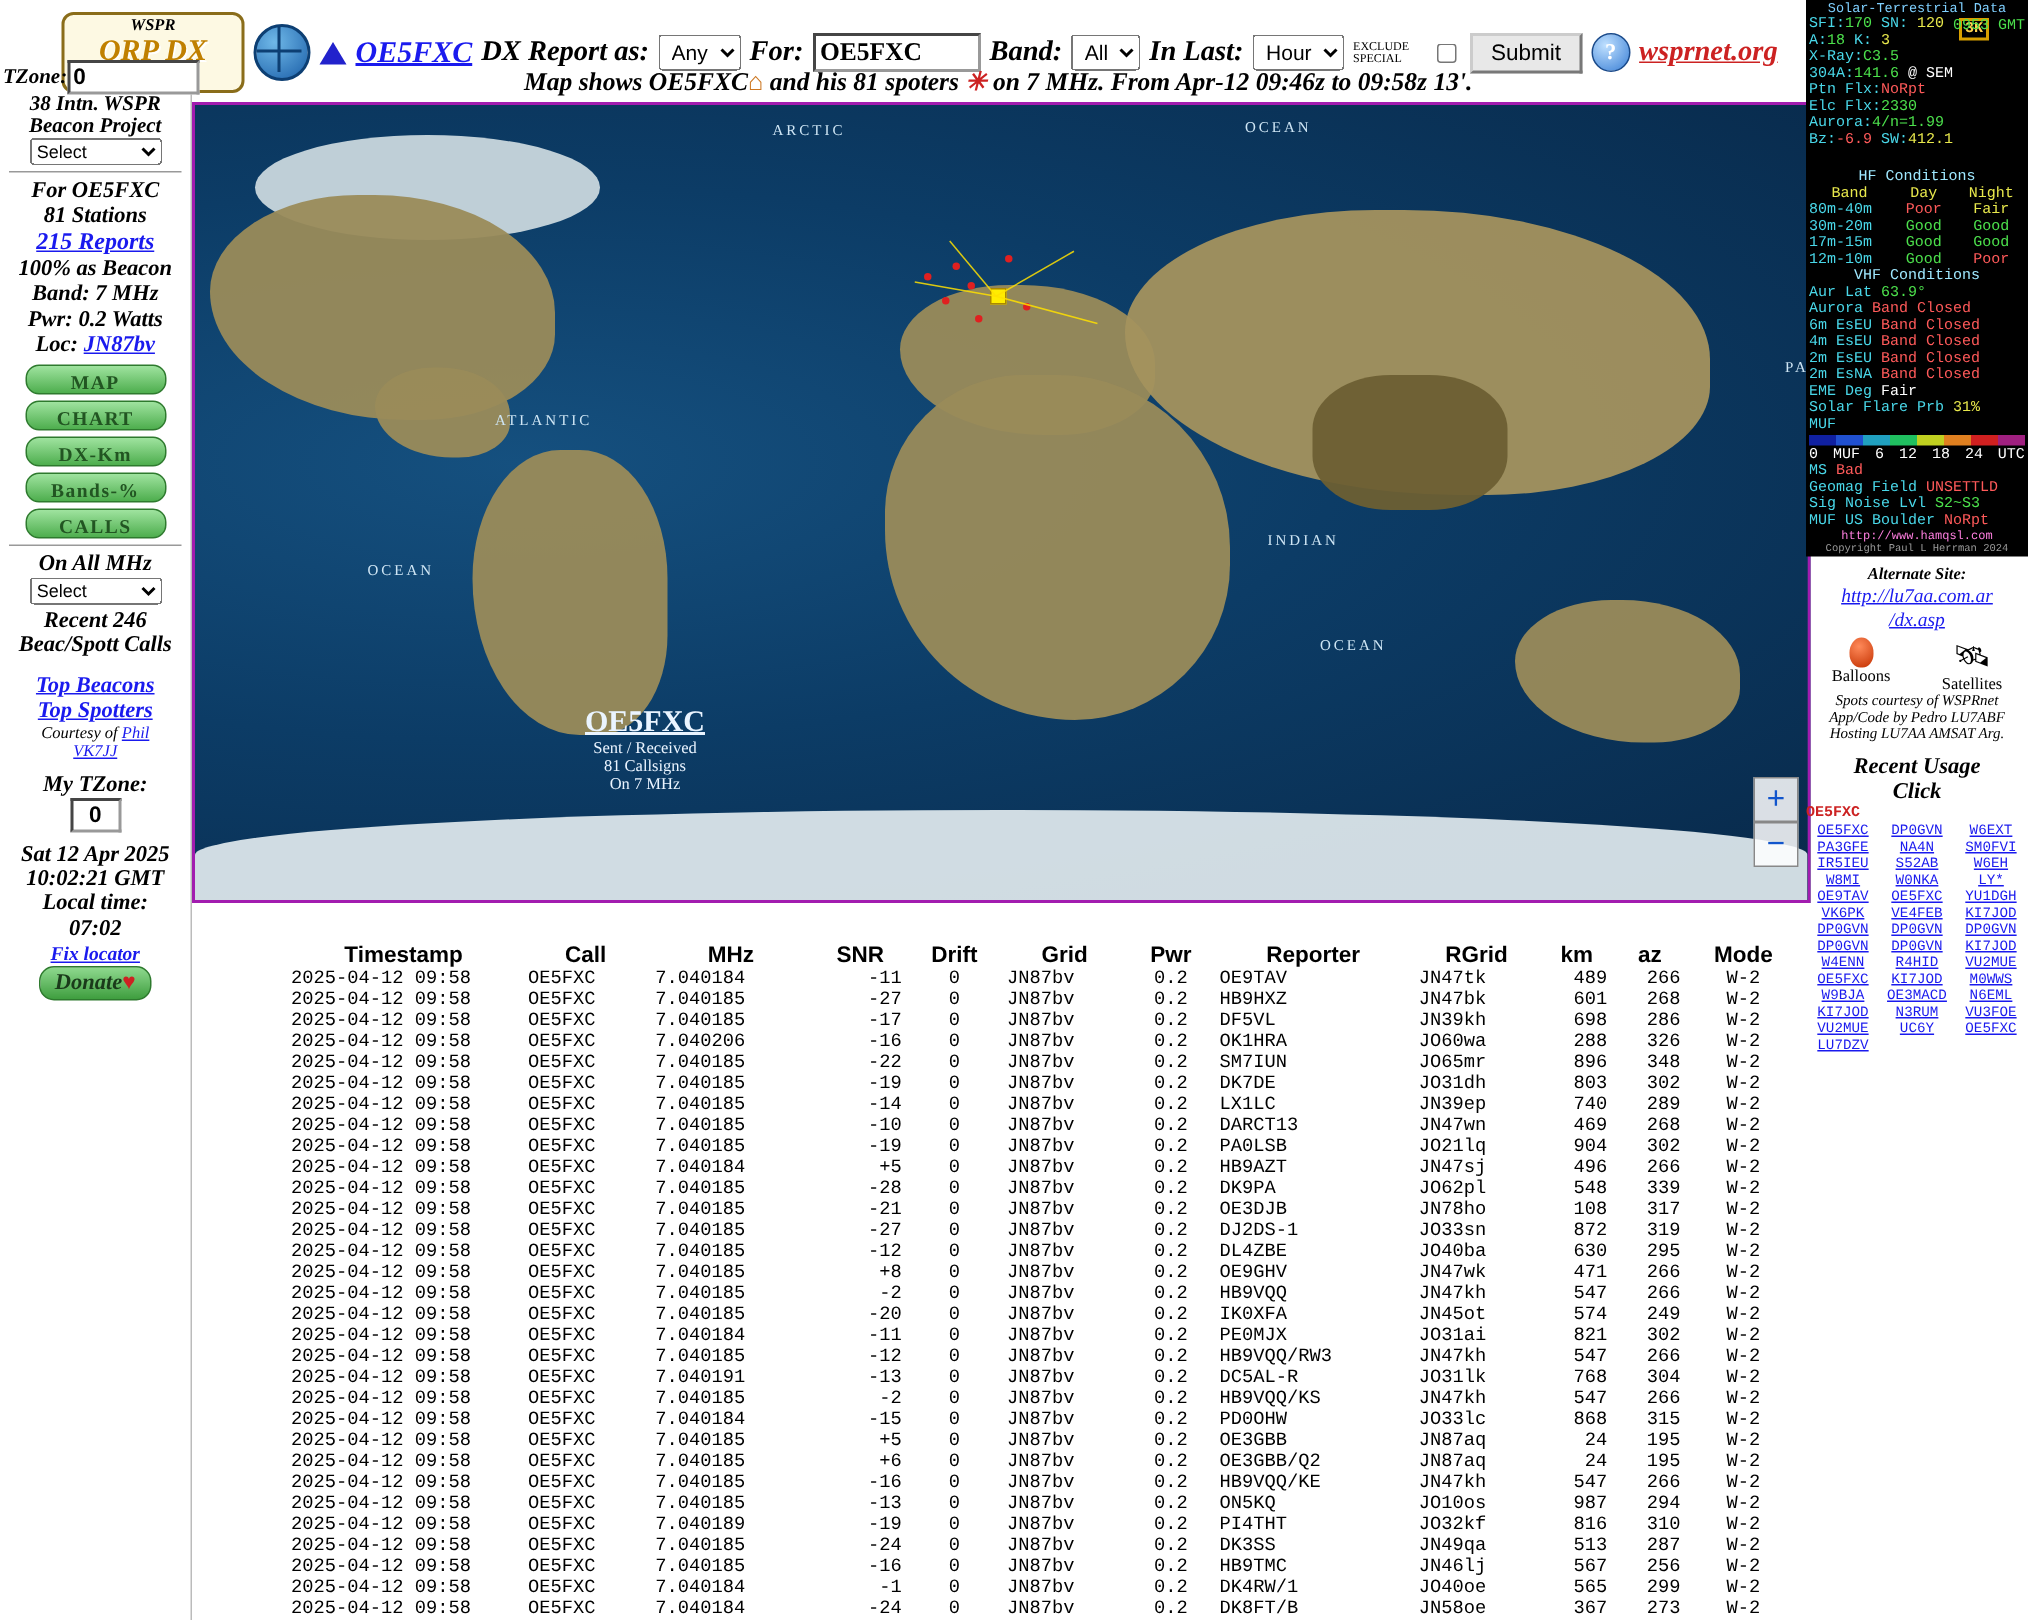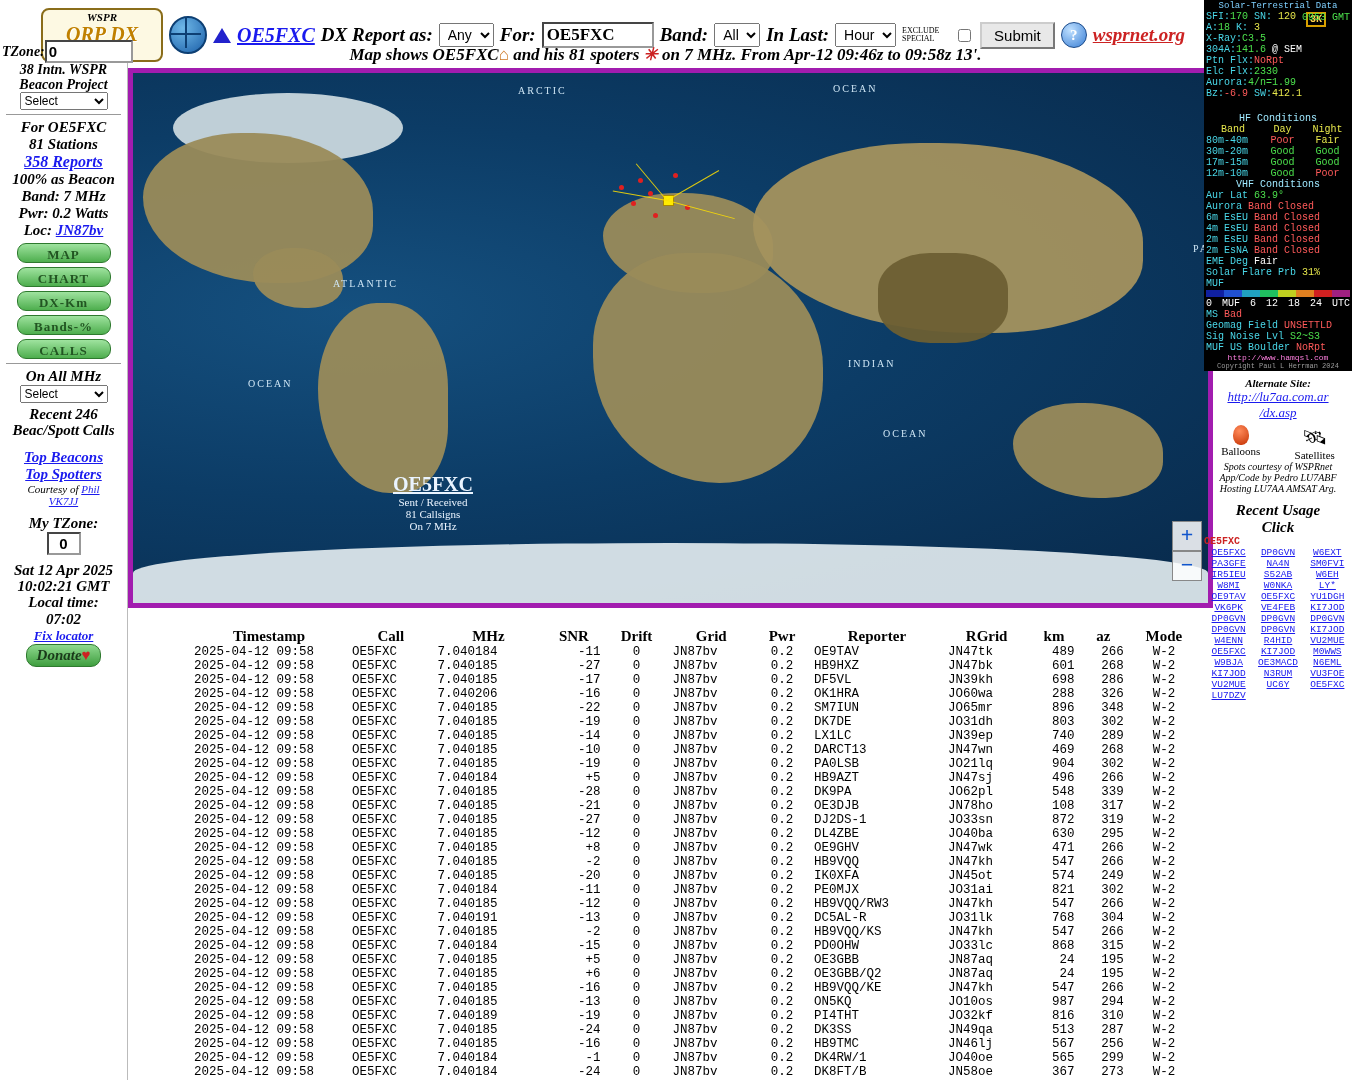--- a/index.html
+++ b/index.html
@@ -38,21 +38,21 @@
   .big{font-size:15px;}
   .reports{color:#1a1aee;text-decoration:underline;font-size:16px;}
   .loc{color:#1a1aee;text-decoration:underline;}
   .gbtn{display:block;margin:4px auto;width:94px;height:20px;line-height:19px;border-radius:9px;background:linear-gradient(#9fe39f,#4eae4e);border:1px solid #2e7a2e;color:#225522;font-weight:bold;font-size:13px;font-family:"Liberation Serif",serif;letter-spacing:1px;}
   .lnk{color:#1a1aee;text-decoration:underline;font-size:15px;display:block;}
   .small{font-size:11px;font-style:italic;font-weight:normal;}
   .mytz{width:26px;font-size:15px;font-weight:bold;text-align:center;border:2px inset #999;}
   .donate{display:inline-block;background:linear-gradient(#8fd98f,#3f9e3f);border:1px solid #2e7a2e;border-radius:10px;padding:2px 10px;color:#1a3a1a;font-weight:bold;font-size:15px;}
 
   
-  .map{position:absolute;left:128px;top:68px;width:1075px;height:530px;background:#0b3a63;border:5px solid #a21caf;overflow:hidden;}
+  .map{position:absolute;left:128px;top:68px;width:1075px;height:530px;background:#0b3a63;border:2px solid #a21caf;overflow:hidden;}
   .ocean{position:absolute;inset:0;background:
      radial-gradient(ellipse at 20% 45%, #15507f 0%, #0c3c66 45%, #08294a 100%),
      linear-gradient(#0d3f6b,#082a4c);}
   .land{position:absolute;background:#9a8b5a;border-radius:45% 55% 40% 60%;opacity:.95;}
   .ice{position:absolute;background:#e6eef2;opacity:.9;}
   .maplabel{position:absolute;color:#cfe6f5;font-size:10px;letter-spacing:2px;font-family:"Liberation Serif",serif;}
   .overlay-txt{position:absolute;left:230px;top:400px;color:#eaf4ff;text-align:center;width:140px;}
   .overlay-txt .ot1{font-size:20px;font-weight:bold;text-decoration:underline;}
   .overlay-txt .ot2{font-size:11px;}
   .zoomctl{position:absolute;right:8px;bottom:22px;width:28px;}
@@ -79,21 +79,21 @@
   .balloon{width:16px;height:20px;background:radial-gradient(circle at 40% 30%,#ff8a5a,#c33000);border-radius:50% 50% 45% 45%;margin:0 auto;}
   .sat{font-size:20px;}
   .usage{font-family:"Liberation Serif",serif;text-align:center;}
   .usage .h{font-size:15px;font-weight:bold;font-style:italic;}
   .callgrid{display:grid;grid-template-columns:repeat(3,1fr);font-family:"Liberation Mono",monospace;font-size:9.5px;}
   .callgrid a{color:#1a1aee;text-decoration:underline;}
 
   
   .tablewrap{position:absolute;left:190px;top:628px;width:1010px;}
   table.spots{border-collapse:collapse;font-family:"Liberation Mono",monospace;font-size:12.5px;width:1010px;}
-  table.spots th{font-family:Liberation Serif, serif;font-size:15px;font-weight:bold;padding:0 4px;}
+  table.spots th{font-family:Liberation Sans, sans-serif;font-size:15px;font-weight:bold;padding:0 4px;}
   table.spots td{padding:0 4px;line-height:14px;white-space:nowrap;}
   .c-ts{width:150px;}
   .r{text-align:right;}
   .c{text-align:center;}
 </style>
 </head>
 <body>
 
 <div class="toolbar">
   <div class="qrp-box">
@@ -132,21 +132,21 @@
 <div class="sidebar">
   <div class="tz-row">
     <span style="font-size:14px;">TZone:</span>
     <input class="tz-input" value="0" style="">
   </div>
   <div class="sb-title">38 Intn. WSPR Beacon Project</div>
   <select class="sb-sel"><option>Select</option></select>
   <hr class="hr">
   <div class="big">For OE5FXC</div>
   <div class="big">81 Stations</div>
-  <div class="reports">358 Reports</div>
+  <div class="reports">215 Reports</div>
   <div class="big">100% as Beacon</div>
   <div class="big">Band: 7 MHz</div>
   <div class="big">Pwr: 0.2 Watts</div>
   <div class="big">
     <span>Loc:</span>
     <a class="loc" href="#">JN87bv</a>
   </div>
   <button class="gbtn">MAP</button>
   <button class="gbtn">CHART</button>
   <button class="gbtn">DX-Km</button>

